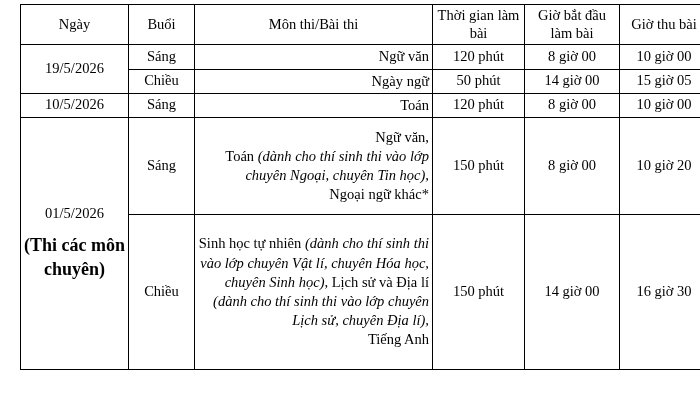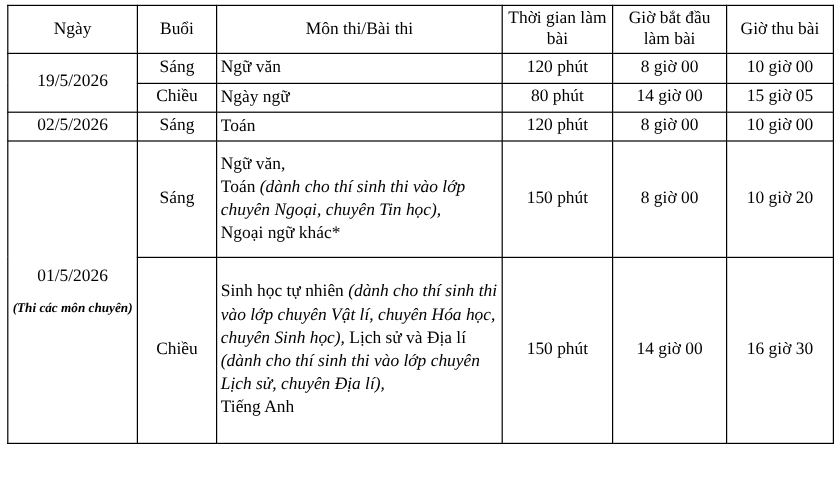--- a/index.html
+++ b/index.html
@@ -12,21 +12,21 @@
     height: 404px;
     font-family: "Liberation Serif", "DejaVu Serif", serif;
     color: #000000;
     overflow: hidden;
   }
   .sheet {
     width: 700px;
     height: 404px;
     position: relative;
     box-sizing: border-box;
-    padding: 4px 6px 0 6px;
+    padding: 4px 6px 0 20px;
     border-radius: 14px;
   }
   table.exam-table {
     border-collapse: collapse;
     width: 688px;
     table-layout: fixed;
   }
   table.exam-table td,
   table.exam-table th {
     border: 1px solid #000000;
@@ -50,28 +50,27 @@
   .col-start  { width: 95px;  }
   .col-end    { width: 89px;  }
 
   .date-cell {
     font-weight: bold;
     font-size: 15px;
     line-height: 1.3;
   }
   .date-cell .note {
     font-weight: bold;
-    font-style: italic;
     display: block;
     margin-top: 10px;
-    font-size: 11px;
+    font-size: 18px;
     line-height: 1.35;
   }
   .subject-block {
-    text-align: left;
+    text-align: right;
     line-height: 1.32;
   }
   .subject-block .it {
     font-style: italic;
   }
   .row-tall td { height: 92px; }
   .row-xtall td { height: 150px; }
   .cell-pad-top { padding-top: 3px; margin-top: 48px; }
 </style>
 </head>
@@ -110,26 +109,26 @@
         <td>8 giờ 00</td>
         <td>10 giờ 00</td>
       </tr>
       <tr>
         <td>Chiều</td>
         <td>
           <div class="subject-block">
             <span>Ngày ngữ</span>
           </div>
         </td>
-        <td>80 phút</td>
+        <td>50 phút</td>
         <td>14 giờ 00</td>
         <td>15 giờ 05</td>
       </tr>
       <tr>
-        <td class="date-cell">02/5/2026</td>
+        <td class="date-cell">10/5/2026</td>
         <td>Sáng</td>
         <td>
           <div class="subject-block">
             <span>Toán</span>
           </div>
         </td>
         <td>120 phút</td>
         <td>8 giờ 00</td>
         <td>10 giờ 00</td>
       </tr>

